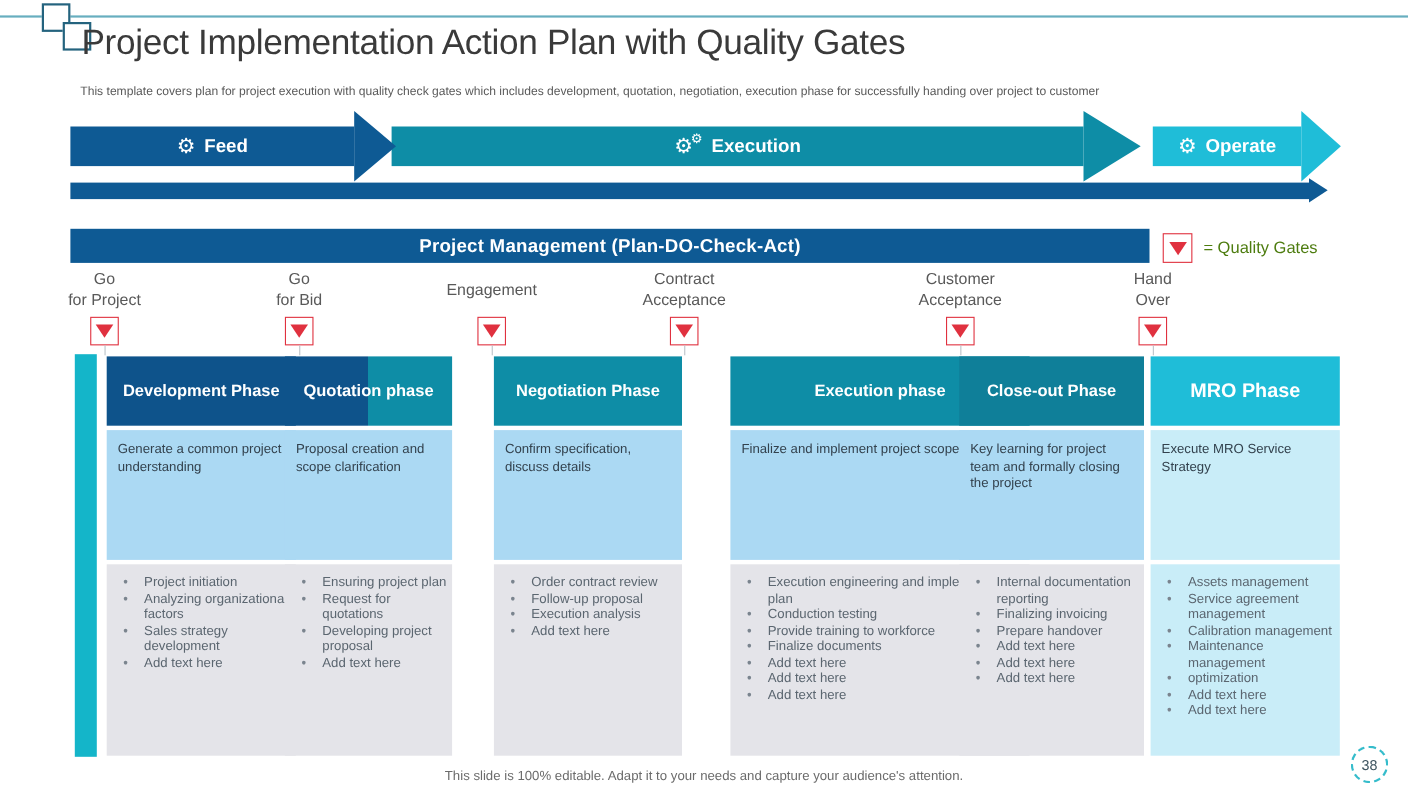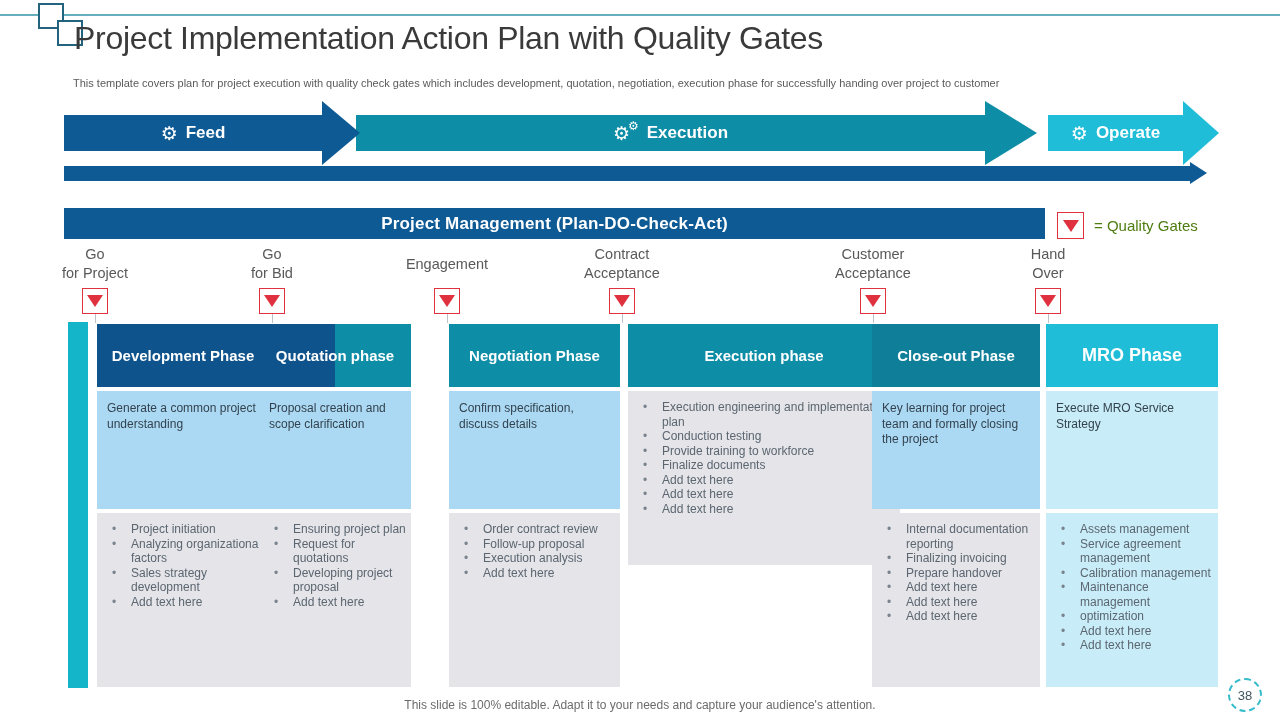--- a/index.html
+++ b/index.html
@@ -60,21 +60,21 @@
   .gl1{left:5px}  .gl2{left:182px} .gl3{left:357px} .gl4{left:532px} .gl5{left:783px} .gl6{left:958px}
   .gb1{left:82px} .gb2{left:259px} .gb3{left:434px} .gb4{left:609px} .gb5{left:860px} .gb6{left:1035px}
   .gn1{left:95px} .gn2{left:272px} .gn3{left:447px} .gn4{left:622px} .gn5{left:873px} .gn6{left:1048px}
 
   
   .accent-bar{position:absolute;left:68px;top:322px;width:20px;height:366px;background:#14b5c9;}
   .col{position:absolute;top:324px;display:flex;flex-direction:column;gap:4px;}
   .c1{left:97px;width:172px}
   .c2{left:259px;width:152px}
   .c3{left:449px;width:171px}
-  .c4{left:628px;width:272px}
+  .c4{left:664px;width:272px}
   .c5{left:872px;width:168px}
   .c6{left:1046px;width:172px}
   .hdr{height:63px;flex:none;display:flex;align-items:center;justify-content:center;
        color:#ffffff;font-weight:bold;font-size:15px;text-align:center;}
   .hdr-c1{background:#0e538b;}
   .hdr-c2{background:linear-gradient(90deg,#0e538b 0 50%,#0e8da6 50% 100%);}
   .hdr-c3{background:#0e8da6;}
   .hdr-c4{background:#0e8da6;}
   .hdr-c5{background:#0f7f99;}
   .hdr-c6{background:#1fbdd8;font-size:18px;}
@@ -207,20 +207,21 @@
           <li>Order contract review</li>
           <li>Follow-up proposal</li>
           <li>Execution analysis</li>
           <li>Add text here</li>
         </ul>
       </div>
   </div>
 
   <div class="col c4">
     <div class="hdr hdr-c4">Execution phase</div>
+    <div class="desc">Finalize and implement project scope</div>
     <div class="blts">
         <ul>
           <li>Execution engineering and implementation plan</li>
           <li>Conduction testing</li>
           <li>Provide training to workforce</li>
           <li>Finalize documents</li>
           <li>Add text here</li>
           <li>Add text here</li>
           <li>Add text here</li>
         </ul>

